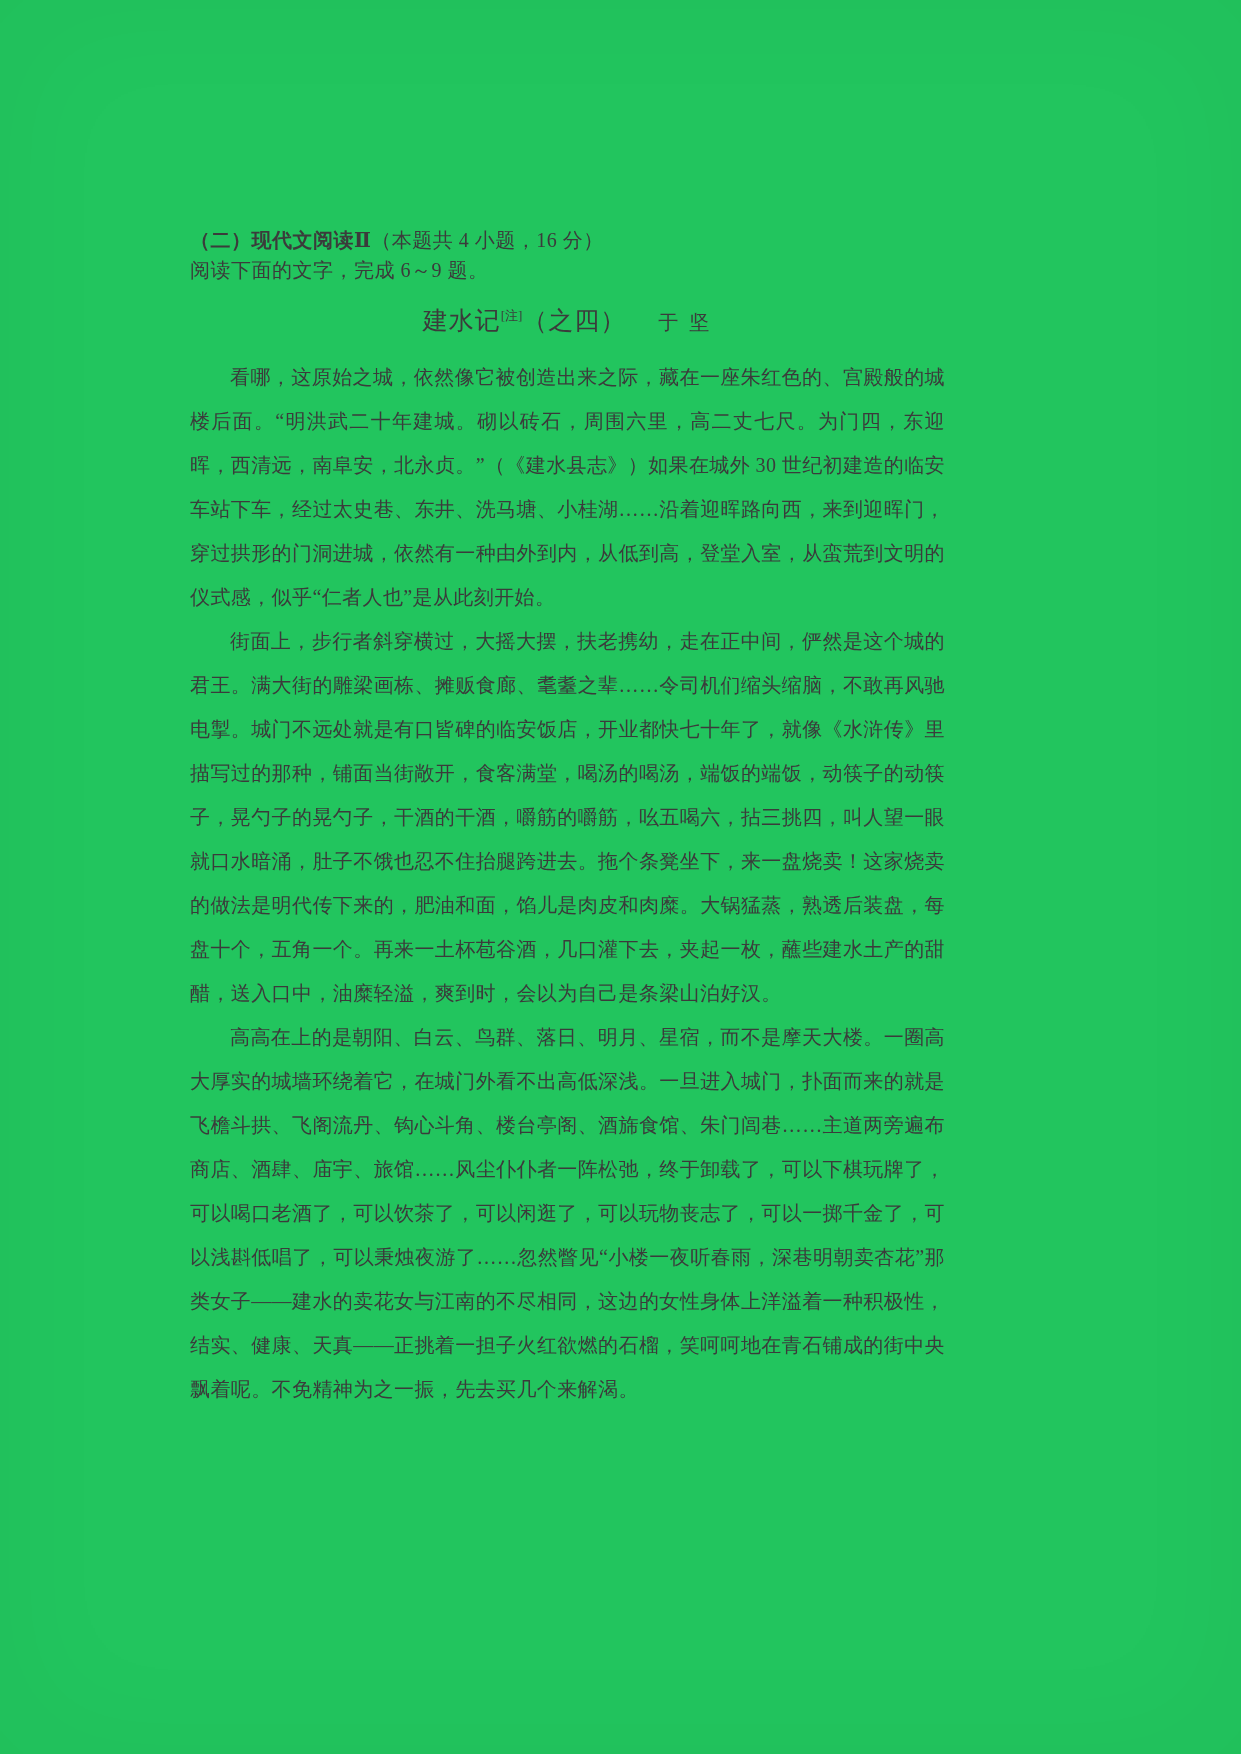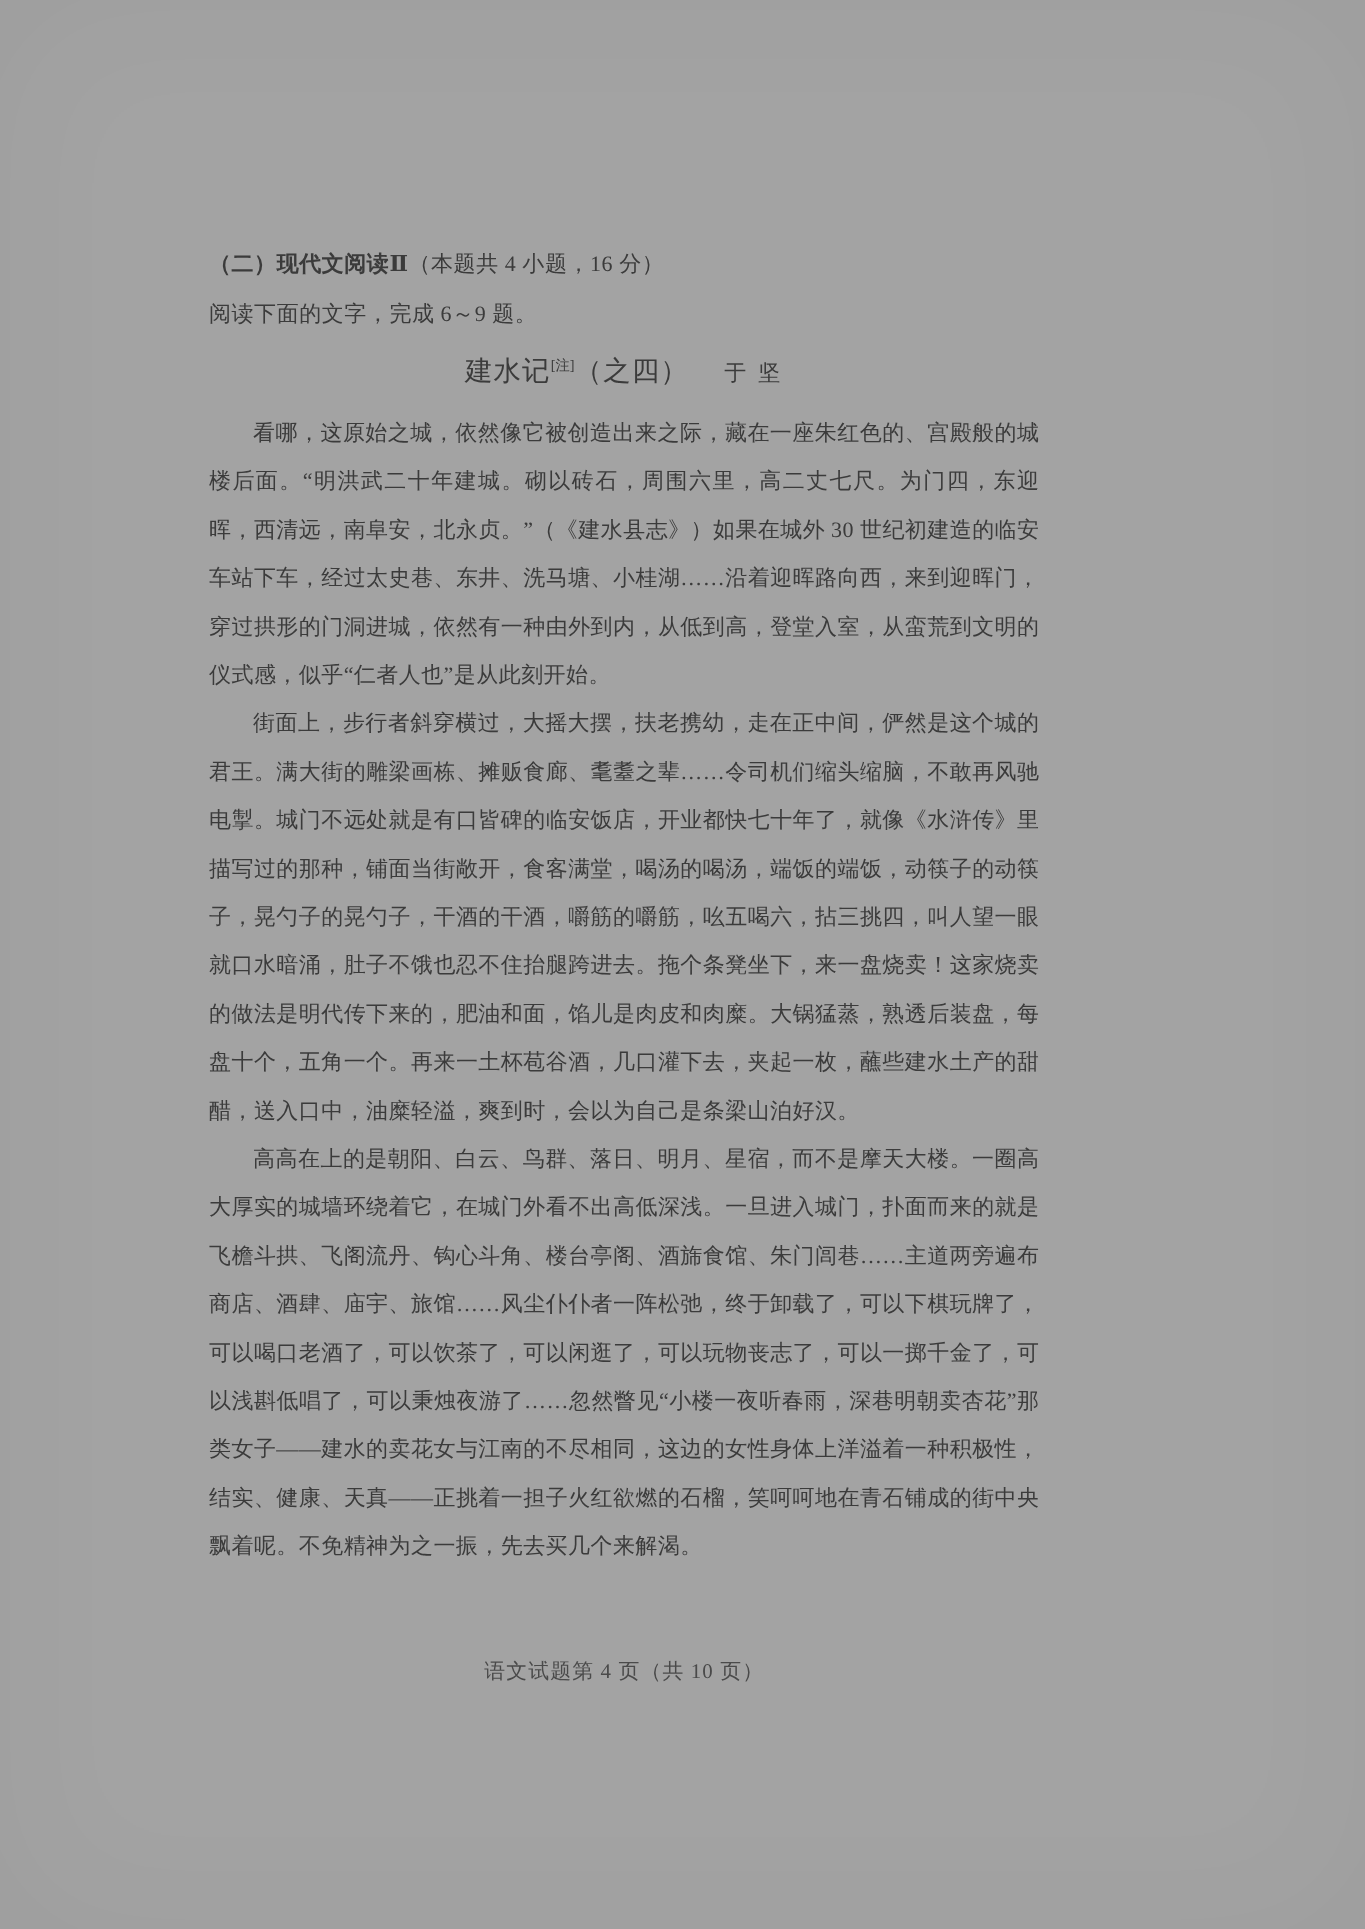--- a/index.html
+++ b/index.html
@@ -5,42 +5,41 @@
   html, body {
     margin: 0;
     padding: 0;
     background: #e9e9e7;
   }
   .page {
     position: relative;
     width: 1241px;
     height: 1754px;
     margin: 0 auto;
-    background: #a3a3a3;
+    background: #22c55e;
     box-shadow: inset 0 0 140px rgba(0,0,0,0.035);
     font-family: "Liberation Serif", "DejaVu Serif", serif;
     color: #3b3b3b;
     overflow: hidden;
   }
   .content {
     position: absolute;
     left: 190px;
     top: 225px;
     width: 755px;
   }
   .section-header {
     font-size: 20px;
     line-height: 30px;
     letter-spacing: 0.5px;
   }
   .section-header .hdr-bold {
     font-weight: bold;
   }
   .instruction {
-    margin-top: 16px;
     font-size: 20px;
     line-height: 30px;
     letter-spacing: 0.5px;
   }
   .passage-title {
     margin-top: 12px;
     text-align: center;
     font-size: 25px;
     line-height: 38px;
     letter-spacing: 1px;
@@ -94,14 +93,13 @@
     </div>
 
     <div class="passage">
       <p>看哪，这原始之城，依然像它被创造出来之际，藏在一座朱红色的、宫殿般的城楼后面。“明洪武二十年建城。砌以砖石，周围六里，高二丈七尺。为门四，东迎晖，西清远，南阜安，北永贞。”（《建水县志》）如果在城外 30 世纪初建造的临安车站下车，经过太史巷、东井、洗马塘、小桂湖……沿着迎晖路向西，来到迎晖门，穿过拱形的门洞进城，依然有一种由外到内，从低到高，登堂入室，从蛮荒到文明的仪式感，似乎“仁者人也”是从此刻开始。</p>
       <p>街面上，步行者斜穿横过，大摇大摆，扶老携幼，走在正中间，俨然是这个城的君王。满大街的雕梁画栋、摊贩食廊、耄耋之辈……令司机们缩头缩脑，不敢再风驰电掣。城门不远处就是有口皆碑的临安饭店，开业都快七十年了，就像《水浒传》里描写过的那种，铺面当街敞开，食客满堂，喝汤的喝汤，端饭的端饭，动筷子的动筷子，晃勺子的晃勺子，干酒的干酒，嚼筋的嚼筋，吆五喝六，拈三挑四，叫人望一眼就口水暗涌，肚子不饿也忍不住抬腿跨进去。拖个条凳坐下，来一盘烧卖！这家烧卖的做法是明代传下来的，肥油和面，馅儿是肉皮和肉糜。大锅猛蒸，熟透后装盘，每盘十个，五角一个。再来一土杯苞谷酒，几口灌下去，夹起一枚，蘸些建水土产的甜醋，送入口中，油糜轻溢，爽到时，会以为自己是条梁山泊好汉。</p>
       <p>高高在上的是朝阳、白云、鸟群、落日、明月、星宿，而不是摩天大楼。一圈高大厚实的城墙环绕着它，在城门外看不出高低深浅。一旦进入城门，扑面而来的就是飞檐斗拱、飞阁流丹、钩心斗角、楼台亭阁、酒旆食馆、朱门闾巷……主道两旁遍布商店、酒肆、庙宇、旅馆……风尘仆仆者一阵松弛，终于卸载了，可以下棋玩牌了，可以喝口老酒了，可以饮茶了，可以闲逛了，可以玩物丧志了，可以一掷千金了，可以浅斟低唱了，可以秉烛夜游了……忽然瞥见“小楼一夜听春雨，深巷明朝卖杏花”那类女子——建水的卖花女与江南的不尽相同，这边的女性身体上洋溢着一种积极性，结实、健康、天真——正挑着一担子火红欲燃的石榴，笑呵呵地在青石铺成的街中央飘着呢。不免精神为之一振，先去买几个来解渴。</p>
     </div>
 
   </div>
 
-  <div class="footer">语文试题第 4 页（共 10 页）</div>
 </div>
 
 </body></html>

